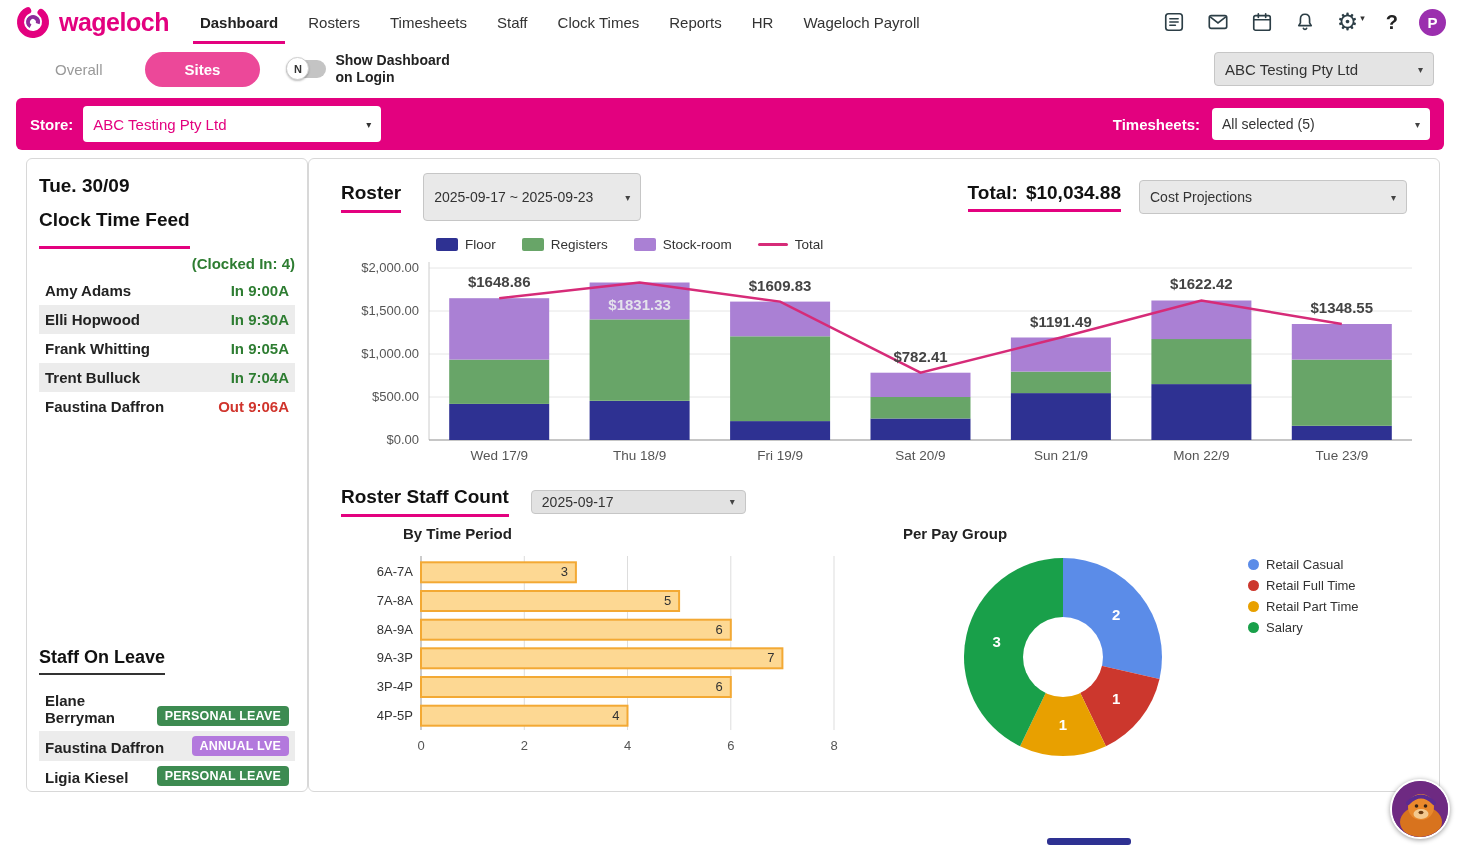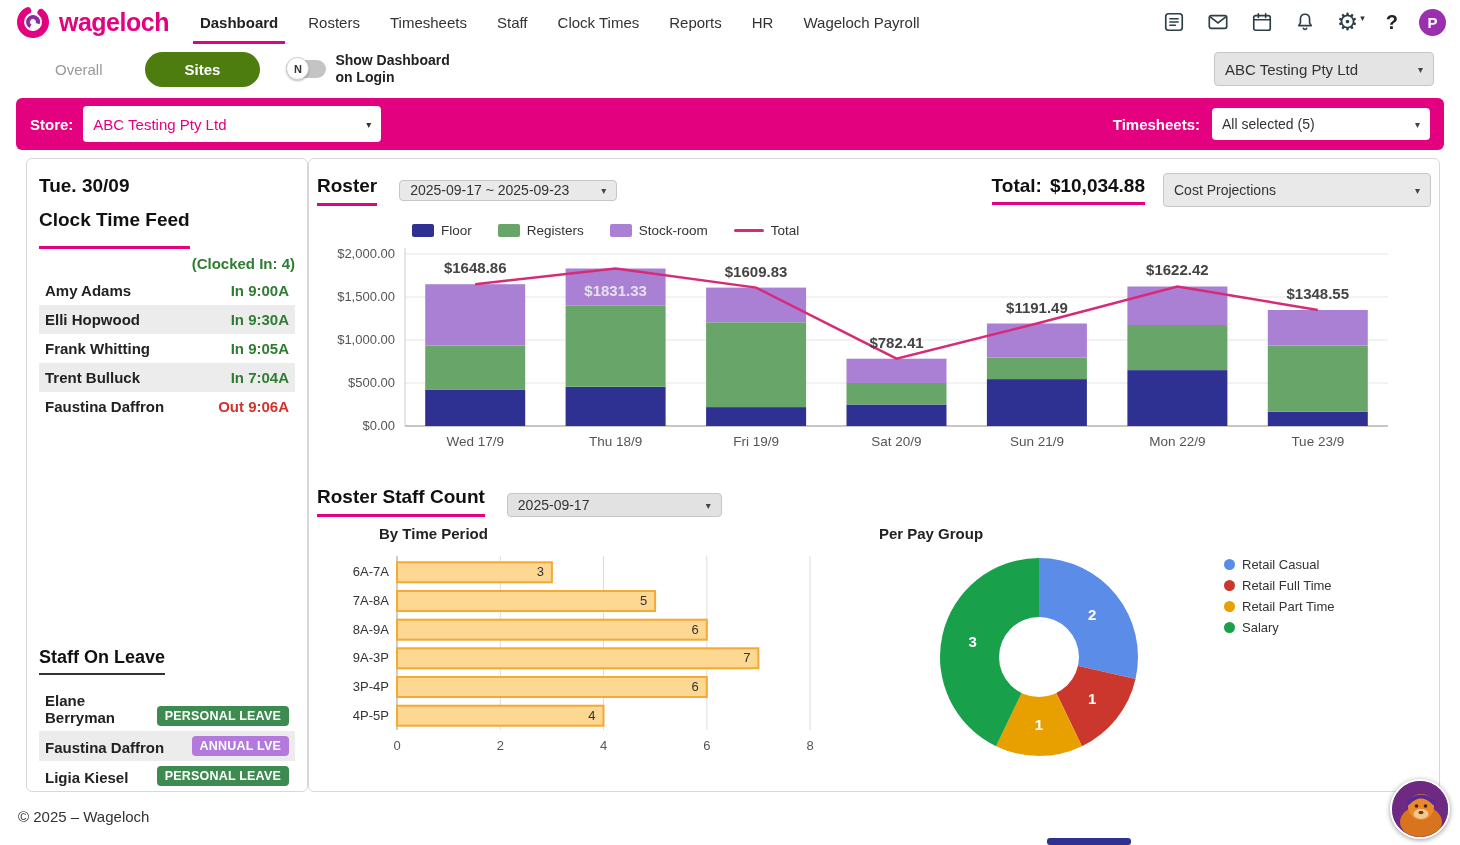--- a/index.html
+++ b/index.html
@@ -18,21 +18,21 @@
   .tbicon{display:flex;align-items:center;cursor:pointer}
   .gear-wrap{display:flex;align-items:flex-start;gap:2px;cursor:pointer}
   .gear-glyph{font-size:24px;line-height:24px;color:#2c3e46}
   .tiny-caret{font-size:9px;color:#333;margin-top:3px}
   .help{font-size:20px;font-weight:bold;color:#222;cursor:pointer}
   .avatar{width:27px;height:27px;border-radius:50%;background:#9b2fae;color:#fff;font-weight:bold;font-size:15px;display:flex;align-items:center;justify-content:center;cursor:pointer}
 
   
   .subnav{height:50px;display:flex;align-items:center;padding:0 26px 0 55px}
   .tab-overall{color:#999;font-size:15px;cursor:pointer}
-  .sites-pill{margin-left:42px;background:#4d7c0f;color:#fff;font-size:15px;font-weight:bold;padding:9px 40px;border-radius:20px;cursor:pointer}
+  .sites-pill{margin-left:42px;background:#ec4899;color:#fff;font-size:15px;font-weight:bold;padding:9px 40px;border-radius:20px;cursor:pointer}
   .toggle{margin-left:26px;width:40px;height:18px;background:#c4c4c4;border-radius:10px;position:relative;cursor:pointer;flex:none}
   .knob{position:absolute;left:0;top:-3px;width:23px;height:23px;background:#fff;border-radius:50%;border:1px solid #cfcfcf;display:flex;align-items:center;justify-content:center;font-size:11px;font-weight:bold;color:#333;box-shadow:0 1px 2px rgba(0,0,0,.25)}
   .toggle-label{margin-left:9px;width:134px;font-size:14px;font-weight:bold;color:#222;line-height:1.25}
 
   
   .select{display:flex;align-items:center;justify-content:space-between;background:#e9e9e9;border:1px solid #c6c6c6;border-radius:4px;padding:0 10px;font-size:14px;color:#333;cursor:pointer;height:24px;white-space:nowrap}
   .select .caret{font-size:10px;color:#444;margin-left:10px}
   .company{margin-left:auto;width:220px;height:34px;background:#e4e4e4;font-size:15px}
 
   
@@ -40,48 +40,48 @@
   .storebar .lbl{color:#fff;font-weight:bold;font-size:15px}
   .store-select{width:298px;height:36px;background:#fff;border:none;margin-left:10px;color:#e3017f;font-size:15px}
   .store-select .caret{color:#333}
   .dept-label{margin-left:auto}
   .dept-select{width:218px;height:32px;background:#fff;border:none;margin-left:12px}
 
   
   .content{display:flex;padding:0 20px 0 26px;height:634px}
   .card{background:#fff;border:1px solid #d8d8d8;border-radius:6px}
   .left-card{width:282px;padding:12px;flex:none}
-  .main-card{flex:1;padding:14px 8px 0;overflow:hidden}
+  .main-card{flex:1;padding:14px 32px 0;overflow:hidden}
 
   
   .date-title{font-size:19px;font-weight:bold;margin:4px 0 12px;color:#111}
   .feed-title{display:inline-block;font-size:19px;font-weight:bold;color:#111;border-bottom:3px solid #e3017f;padding-bottom:15px}
   .clocked-in{color:#2e7d32;font-weight:bold;font-size:15px;text-align:right;margin:6px 0 4px}
   .feed-row{display:flex;justify-content:space-between;align-items:center;padding:6px;font-size:15px;font-weight:bold}
   .feed-row.alt{background:#ececec}
   .status.in{color:#2e7d32}
   .status.out{color:#d0342c}
   .leave-section{margin-top:226px}
   .leave-title{display:inline-block;font-size:18px;font-weight:bold;color:#111;border-bottom:2px solid #333;padding-bottom:5px;margin-bottom:12px}
   .leave-row{display:flex;justify-content:space-between;align-items:flex-end;padding:5px 6px;font-size:15px;font-weight:bold}
   .leave-row.alt{background:#ececec}
   .badge{color:#fff;font-size:12.5px;font-weight:bold;padding:3px 8px;border-radius:4px;letter-spacing:.2px;white-space:nowrap}
 
   
   .roster-header{display:flex;align-items:center}
   .section-title{display:inline-block;font-size:19px;font-weight:bold;color:#111;border-bottom:3px solid #e3017f;padding-bottom:6px;white-space:nowrap}
-  .period-select{width:218px;margin-left:22px;height:21px}
+  .period-select{width:218px;margin-left:22px;height:48px}
   .total-group{margin-left:auto;display:flex;gap:8px;border-bottom:3px solid #e3017f;padding-bottom:5px;font-size:19px;font-weight:bold;color:#111;white-space:nowrap}
   .projection-select{width:268px;margin-left:18px;height:34px}
   .roster-legend{display:flex;align-items:center;gap:26px;margin:16px 0 0 95px;font-size:13.5px;color:#333}
   .legend-item{display:flex;align-items:center;gap:7px}
   .legend-swatch{width:22px;height:13px;border-radius:2px;display:inline-block}
   .legend-line{width:30px;height:3px;border-radius:2px;display:inline-block}
   .roster-svg{display:block;margin-top:2px}
-  .staff-count-header{display:flex;align-items:flex-end;margin-top:14px}
+  .staff-count-header{display:flex;align-items:center;}
   .date-select{width:215px;margin-left:22px;background:#e2e2e2}
   .charts-row{display:flex;margin-top:8px}
   .chart-title{font-size:15px;font-weight:bold;color:#222;margin-bottom:10px}
   .time-block{width:505px}
   .time-block .chart-title{margin-left:62px}
   .pay-block{margin-left:112px;width:210px;text-align:center}
   .pay-block .chart-title{position:relative;left:-108px}
   .pay-legend{margin-left:80px;margin-top:32px}
   .pl-item{display:flex;align-items:center;gap:7px;font-size:13px;color:#333;margin-bottom:6px}
   .pl-dot{width:11px;height:11px;border-radius:50%;display:inline-block;flex:none}
@@ -379,21 +379,20 @@
             </div>
             <div class="pl-item">
               <span class="pl-dot" style="background: rgb(25, 160, 74);"></span>
               <span>Salary</span>
             </div>
           </div>
       </div>
     </div>
   </div>
 
-  <div class="footer">© 2025 – Wageloch</div>
 
   <div class="mascot">
     <svg width="58" height="58" viewBox="0 0 58 58">
       <circle cx="29" cy="29" r="29" fill="#6e2a82"></circle>
       <ellipse cx="29" cy="41" rx="21" ry="16" fill="#d8731e"></ellipse>
       <circle cx="29" cy="26" r="13" fill="#e9892c"></circle>
       <path d="M16 22 q13 -13 26 0" fill="none" stroke="#5b2a91" stroke-width="4" stroke-linecap="round"></path>
       <ellipse cx="29" cy="33" rx="7.5" ry="5" fill="#f3c98f"></ellipse>
       <circle cx="24.5" cy="25" r="1.8" fill="#3a2414"></circle>
       <circle cx="33.5" cy="25" r="1.8" fill="#3a2414"></circle>

